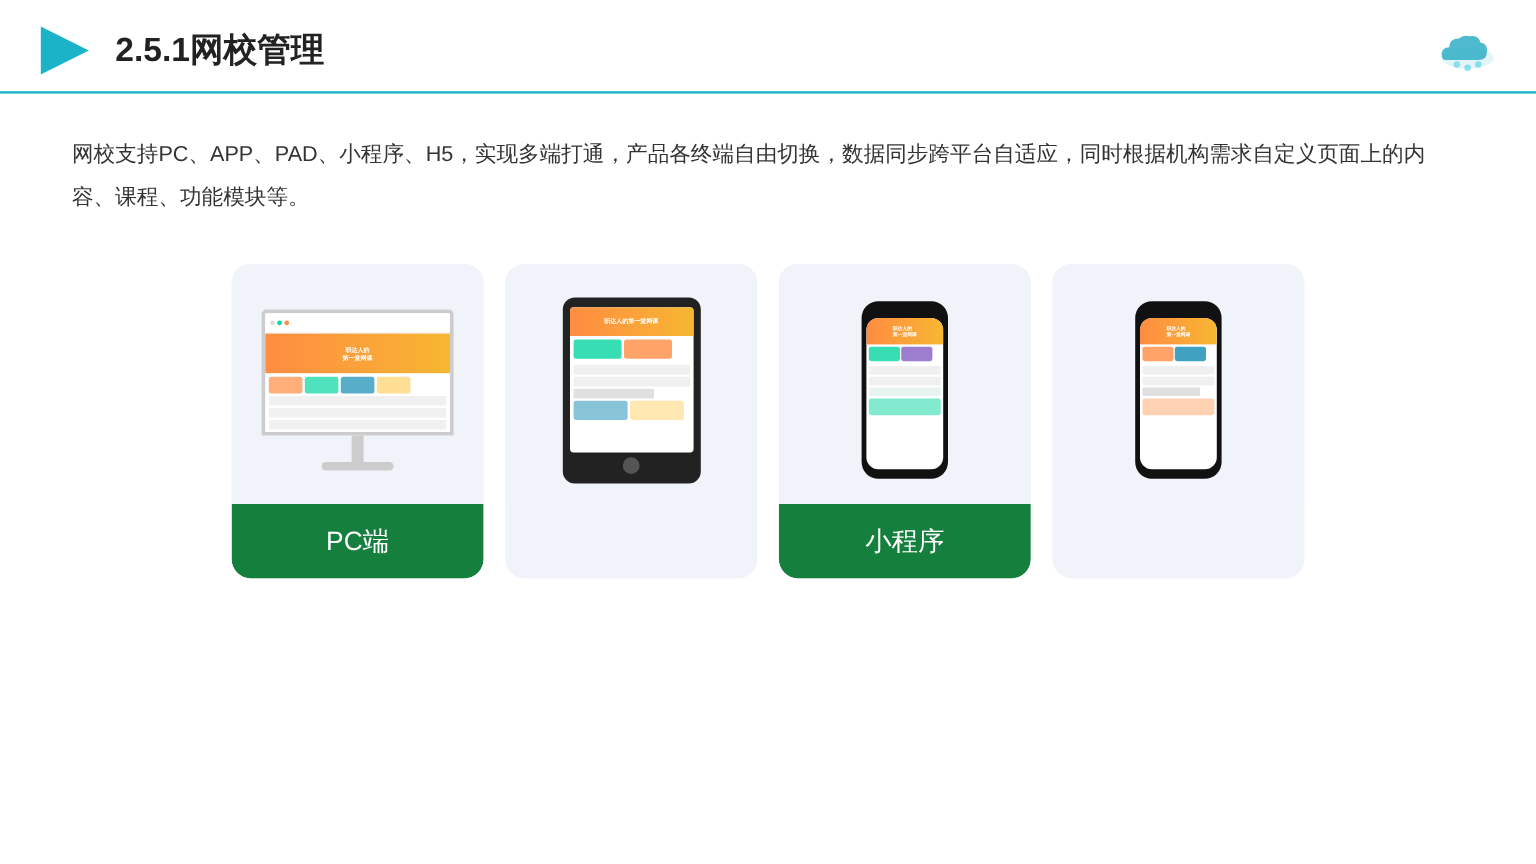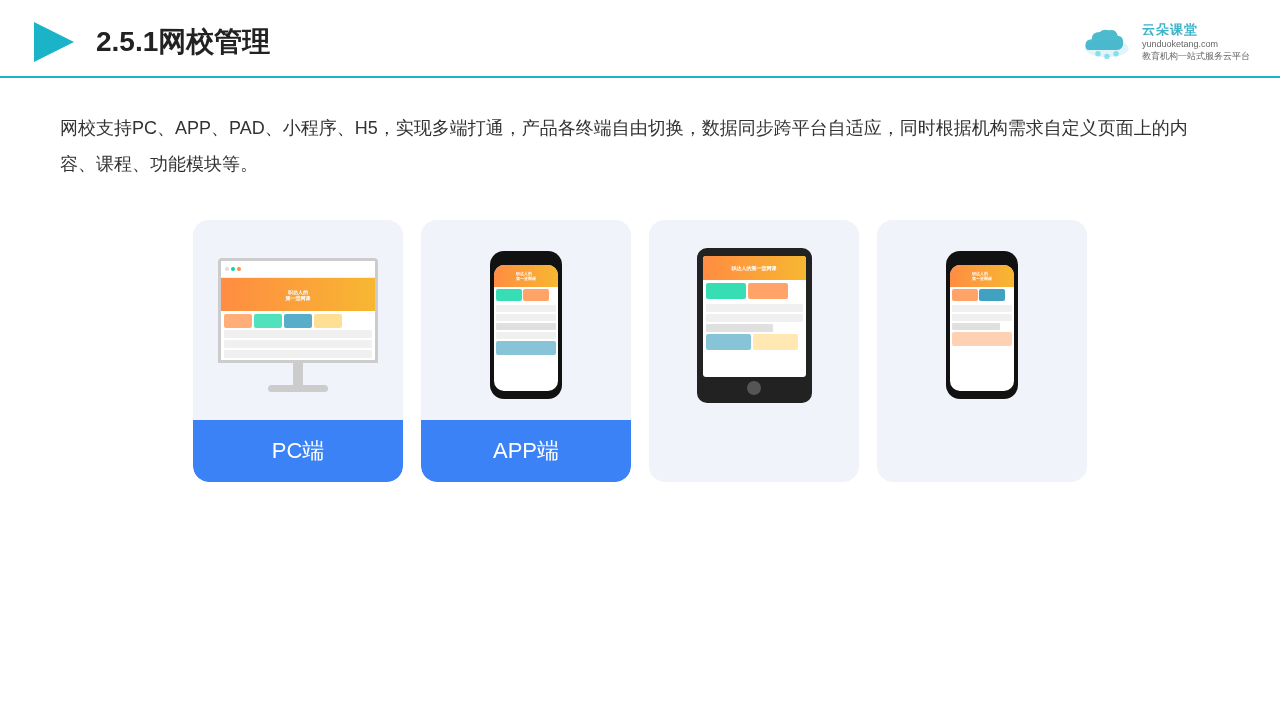--- a/index.html
+++ b/index.html
@@ -90,21 +90,21 @@
       width: 100%;
       height: 200px;
       display: flex;
       align-items: center;
       justify-content: center;
       background: #f0f4fa;
       padding: 20px 10px 10px 10px;
     }
     .card-label {
       width: 100%;
-      background: #3b82f6;
+      background: #15803d;
       color: #fff;
       text-align: center;
       font-size: 22px;
       padding: 16px 0;
       font-weight: 500;
       border-radius: 0 0 16px 16px;
     }
 
     
     
@@ -257,25 +257,20 @@
   <div class="logo-area">
     <svg class="logo-cloud" viewBox="0 0 60 42">
 
       <ellipse cx="30" cy="28" rx="24" ry="10" fill="#3bb3c8" opacity="0.15"></ellipse>
       <path d="M10,30 Q6,30 6,25 Q6,18 13,18 Q13,10 22,10 Q26,6 32,8 Q40,6 42,14 Q48,14 48,22 Q48,30 40,30 Z" fill="#3bb3c8" opacity="0.9"></path>
 
       <circle cx="20" cy="34" r="3" fill="#5dd6e8" opacity="0.7"></circle>
       <circle cx="30" cy="37" r="3" fill="#5dd6e8" opacity="0.7"></circle>
       <circle cx="40" cy="34" r="3" fill="#5dd6e8" opacity="0.7"></circle>
     </svg>
-    <div class="logo-text-block">
-      <span class="logo-name">云朵课堂</span>
-      <span class="logo-sub">yunduoketang.com</span>
-      <span class="logo-sub">教育机构一站式服务云平台</span>
-    </div>
   </div>
 </div>
 
 <div class="description">
   <span>网校支持PC、APP、PAD、小程序、H5，实现多端打通，产品各终端自由切换，数据同步跨平台自适应，同时根据机构需求自定义页面上的内容、课程、功能模块等。</span>
 </div>
 
 <div class="cards-section">
 
   <div class="card">
@@ -304,75 +299,74 @@
             </div>
           </div>
         </div>
         <div class="monitor-stand"></div>
         <div class="monitor-base"></div>
       </div>
     </div>
     <div class="card-label">PC端</div>
   </div>
 
+
+  <div class="card">
+    <div class="card-image-area">
+      <div class="tablet">
+        <div class="tablet-screen">
+          <div class="screen-content">
+            <div style="height:24px;background:linear-gradient(90deg,#ff8c42,#f7b731);display:flex;align-items:center;justify-content:center;">
+              <span style="color:#fff;font-size:5px;font-weight:bold;">职达人的第一堂网课</span>
+            </div>
+            <div style="display:flex;padding:3px;gap:2px;">
+              <div style="width:40px;height:16px;background:#06d6a0;border-radius:2px;opacity:0.8;"></div>
+              <div style="width:40px;height:16px;background:#ff8c42;border-radius:2px;opacity:0.8;"></div>
+            </div>
+            <div style="padding:2px 3px;display:flex;flex-direction:column;gap:2px;">
+              <div style="width:100%;height:8px;background:#f0f0f0;border-radius:1px;"></div>
+              <div style="width:100%;height:8px;background:#f0f0f0;border-radius:1px;"></div>
+              <div style="width:70%;height:8px;background:#e0e0e0;border-radius:1px;"></div>
+              <div style="display:flex;gap:2px;">
+                <div style="width:45px;height:16px;background:#118ab2;border-radius:2px;opacity:0.5;"></div>
+                <div style="width:45px;height:16px;background:#ffd166;border-radius:2px;opacity:0.5;"></div>
+              </div>
+            </div>
+          </div>
+        </div>
+        <div class="tablet-btn"></div>
+      </div>
+    </div>
+  </div>
+
   <div class="card">
     <div class="card-image-area">
       <div class="phone">
         <div class="phone-notch"></div>
         <div class="phone-screen">
           <div class="screen-content">
             <div style="height:22px;background:linear-gradient(90deg,#ff8c42,#f7b731);display:flex;align-items:center;justify-content:center;">
               <span style="color:#fff;font-size:4px;font-weight:bold;">职达人的<br>第一堂网课</span>
             </div>
             <div style="display:flex;padding:2px;gap:1px;flex-wrap:wrap;">
               <div style="width:26px;height:12px;background:#06d6a0;border-radius:2px;opacity:0.8;"></div>
-              <div style="width:26px;height:12px;background:#ff8c42;border-radius:2px;opacity:0.8;"></div>
+              <div style="width:26px;height:12px;background:#845ec2;border-radius:2px;opacity:0.8;"></div>
             </div>
             <div style="padding:2px;display:flex;flex-direction:column;gap:2px;">
               <div style="width:100%;height:7px;background:#f0f0f0;border-radius:1px;"></div>
               <div style="width:100%;height:7px;background:#f0f0f0;border-radius:1px;"></div>
-              <div style="width:100%;height:7px;background:#e0e0e0;border-radius:1px;"></div>
-              <div style="width:100%;height:7px;background:#f0f0f0;border-radius:1px;"></div>
-              <div style="width:100%;height:14px;background:#118ab2;border-radius:2px;opacity:0.5;"></div>
+              <div style="width:100%;height:7px;background:#e8f4f0;border-radius:1px;"></div>
+              <div style="width:100%;height:14px;background:#06d6a0;border-radius:2px;opacity:0.5;"></div>
             </div>
           </div>
         </div>
       </div>
     </div>
-    <div class="card-label">APP端</div>
-  </div>
-
-  <div class="card">
-    <div class="card-image-area">
-      <div class="tablet">
-        <div class="tablet-screen">
-          <div class="screen-content">
-            <div style="height:24px;background:linear-gradient(90deg,#ff8c42,#f7b731);display:flex;align-items:center;justify-content:center;">
-              <span style="color:#fff;font-size:5px;font-weight:bold;">职达人的第一堂网课</span>
-            </div>
-            <div style="display:flex;padding:3px;gap:2px;">
-              <div style="width:40px;height:16px;background:#06d6a0;border-radius:2px;opacity:0.8;"></div>
-              <div style="width:40px;height:16px;background:#ff8c42;border-radius:2px;opacity:0.8;"></div>
-            </div>
-            <div style="padding:2px 3px;display:flex;flex-direction:column;gap:2px;">
-              <div style="width:100%;height:8px;background:#f0f0f0;border-radius:1px;"></div>
-              <div style="width:100%;height:8px;background:#f0f0f0;border-radius:1px;"></div>
-              <div style="width:70%;height:8px;background:#e0e0e0;border-radius:1px;"></div>
-              <div style="display:flex;gap:2px;">
-                <div style="width:45px;height:16px;background:#118ab2;border-radius:2px;opacity:0.5;"></div>
-                <div style="width:45px;height:16px;background:#ffd166;border-radius:2px;opacity:0.5;"></div>
-              </div>
-            </div>
-          </div>
-        </div>
-        <div class="tablet-btn"></div>
-      </div>
-    </div>
-  </div>
-
+    <div class="card-label">小程序</div>
+  </div>
 
   <div class="card">
     <div class="card-image-area">
       <div class="phone">
         <div class="phone-notch"></div>
         <div class="phone-screen">
           <div class="screen-content">
             <div style="height:22px;background:linear-gradient(90deg,#ff8c42,#f7b731);display:flex;align-items:center;justify-content:center;">
               <span style="color:#fff;font-size:4px;font-weight:bold;">职达人的<br>第一堂网课</span>
             </div>

